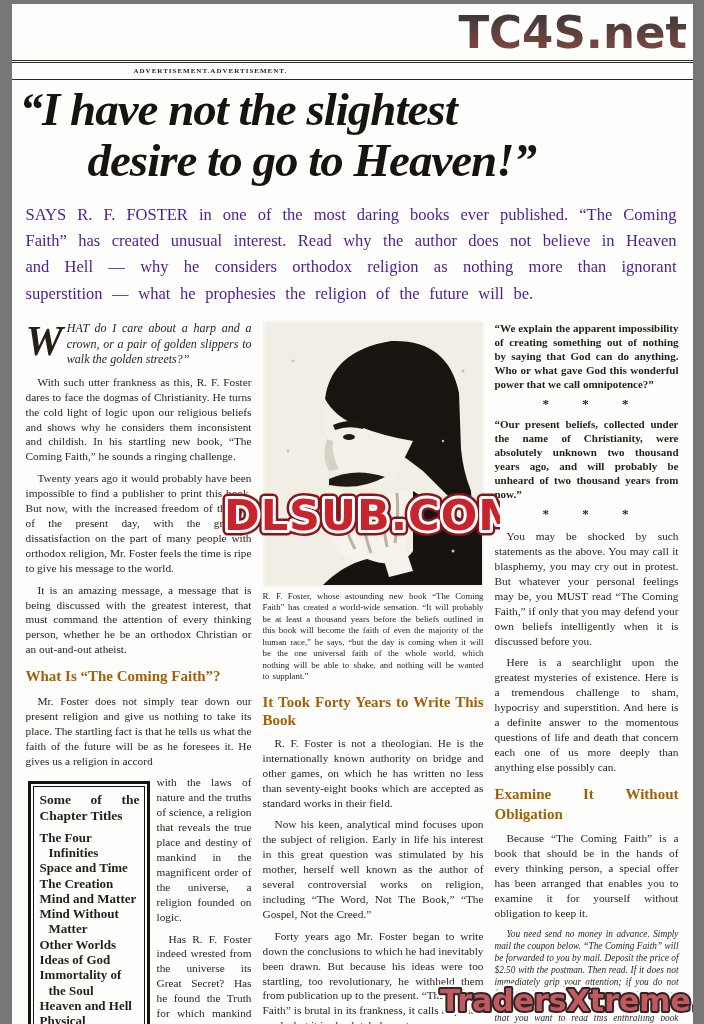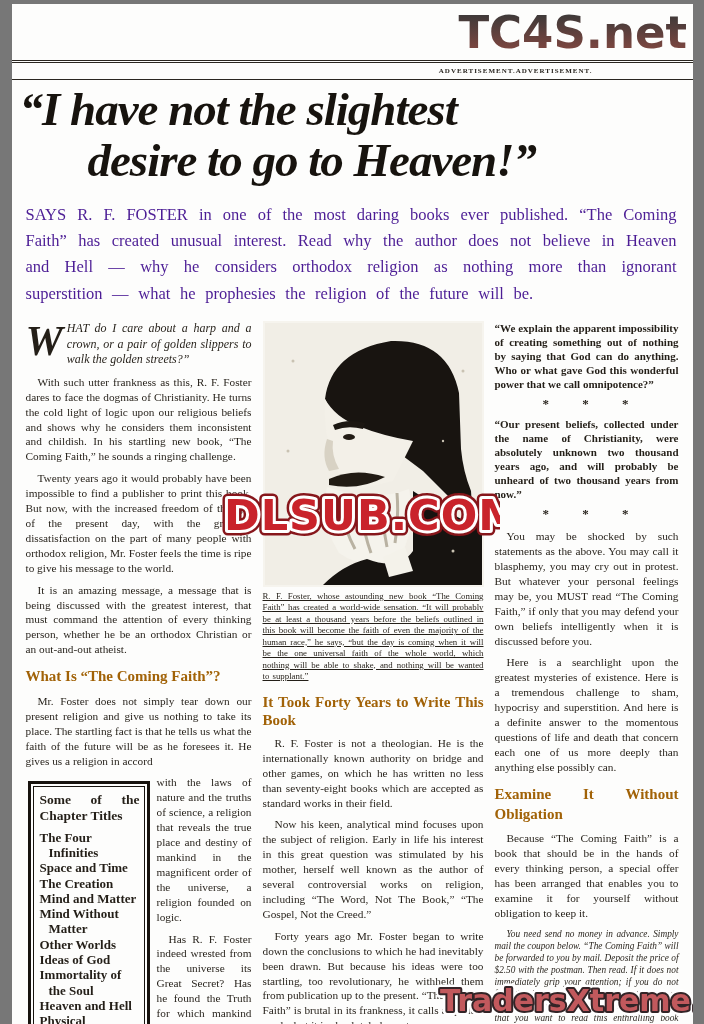--- a/index.html
+++ b/index.html
@@ -11,22 +11,22 @@
   }
   
   .wm { position:absolute; pointer-events:none; }
   .wm-top { top:0; right:2px; }
   .wm-mid { top:484px; left:208px; }
   .wm-bottom { bottom:0; right:0; }
   
   .ad-bar {
     margin-top:56px; height:20px;
     border-top:3px double #2a2620; border-bottom:1px solid #2a2620;
-    display:flex; justify-content:flex-end; align-items:center;
-    padding:0 100px 0 122px;
+    display:flex; justify-content:flex-start; align-items:center;
+    padding:0 68px 0 122px;
   }
   .ad-label { font-size:7px; font-weight:bold; letter-spacing:1px; color:#2a2620; }
   
   .headline { margin:4px 8px 0 8px; font-weight:bold; font-style:italic;
     font-size:47px; line-height:1.08; color:#17130e; letter-spacing:-1px; }
   .headline .l2 { padding-left:68px; }
   
   .subhead { margin:16px 16px 0 14px; font-size:16.5px; line-height:1.6;
     text-align:justify; word-spacing:5.5px; color:#4c1d95; }
   
@@ -46,21 +46,21 @@
   .chapter-box { float:left; width:122px; border:3px solid #17130e; padding:2px;
     margin:6px 7px 2px 2px; background:#fdfdfc; }
   .chapter-inner { border:1px solid #17130e; padding:5px 4px 6px 6px; }
   .chapter-title { font-weight:bold; font-size:13.5px;
     line-height:1.15; margin-bottom:6px; }
   .chapter-item { font-size:13px; font-weight:bold; line-height:1.18;
     padding-left:9px; text-indent:-9px; text-align:left; }
   
   .photo { width:100%; height:266px; display:block; }
   .caption { font-size:8.8px; line-height:1.3; text-align:justify; margin-top:4px;
-    word-spacing:1px;text-decoration:underline; }
+    word-spacing:1px; }
   .col-mid h3.sec { margin-top:12px; line-height:1.15; }
   
   .quote { font-weight:bold; font-size:11px; line-height:1.28; text-align:justify; }
   .stars { text-align:center; font-size:13px; font-weight:bold; letter-spacing:2px;
     word-spacing:26px; margin:4px 0; }
   .smallpara { font-size:9.3px; line-height:1.3; text-indent:12px; margin-top:6px;
     text-align:justify;font-style:italic; }
   .publisher { text-align:center; font-weight:bold; font-size:13.5px;
     line-height:1.35; margin-top:12px; color:#17130e; }
 </style>

